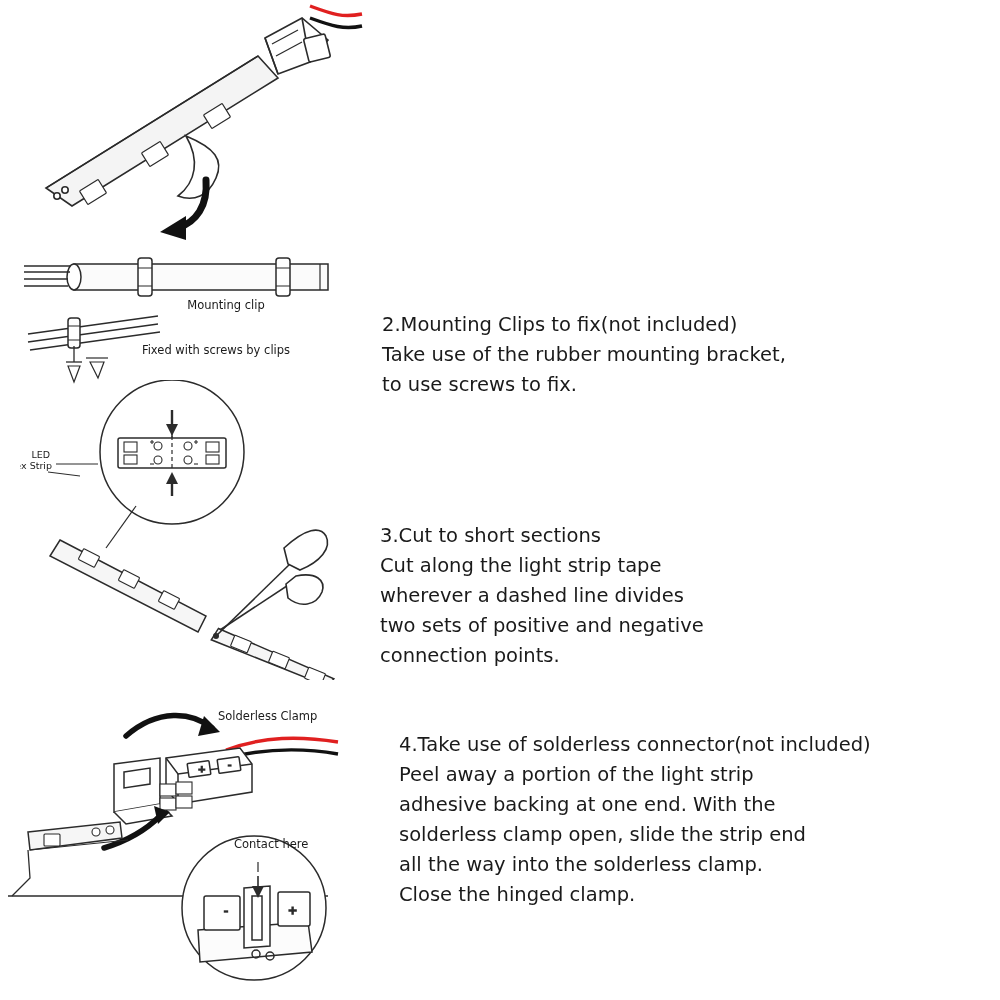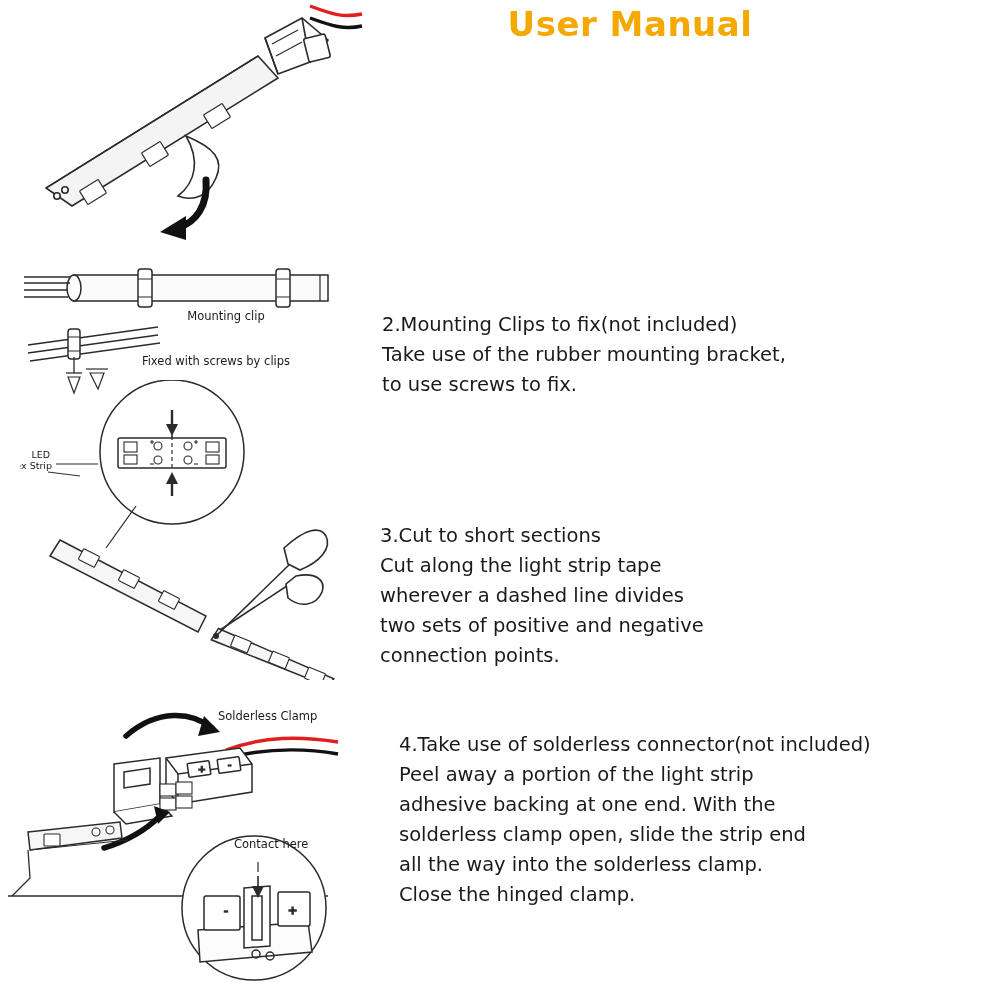--- a/index.html
+++ b/index.html
@@ -51,21 +51,20 @@
   .caption-txt {
     font-family: "DejaVu Sans", sans-serif;
     fill: #1a1a1a;
   }
 </style>
 </head>
 <body>
 
 <div class="page">
 
-  <div class="title">User Manual</div>
 
   <div class="fig" style="left:10px; top:0px; width:360px; height:250px;">
     <svg width="360" height="250" viewBox="0 0 360 250" xmlns="http://www.w3.org/2000/svg">
       <g fill="none" stroke="#2b2b2b" stroke-width="1.6">
 
         <path d="M300 6 C 322 14 332 18 352 14" stroke="#e02020" stroke-width="3.4"></path>
         <path d="M300 18 C 322 26 334 30 352 26" stroke="#111111" stroke-width="3.4"></path>
 
         <path d="M255 38 L292 18 L318 40 L300 62 L268 74 Z" fill="#ffffff"></path>
         <path d="M255 38 L268 74"></path>
@@ -87,21 +86,21 @@
 
         <path d="M176 136 C 205 148 214 160 206 178 C 198 196 184 202 168 196 C 186 182 190 160 176 136 Z" fill="#ffffff"></path>
 
         <path d="M196 180 C 198 206 186 222 168 228" stroke="#111111" stroke-width="7" fill="none" stroke-linecap="round"></path>
         <path d="M176 216 L150 232 L176 240 Z" fill="#111111" stroke="none"></path>
       </g>
     </svg>
   </div>
 
 
-  <div class="fig" style="left:8px; top:257px; width:360px; height:140px;">
+  <div class="fig" style="left:8px; top:246px; width:360px; height:140px;">
     <svg width="360" height="140" viewBox="0 0 360 140" xmlns="http://www.w3.org/2000/svg">
       <g fill="none" stroke="#2b2b2b" stroke-width="1.5">
 
         <path d="M66 18 L320 18 L320 44 L66 44 Z" fill="#fbfbfb"></path>
         <ellipse cx="66" cy="31" rx="7" ry="13" fill="#ffffff"></ellipse>
         <path d="M312 18 L312 44" stroke-width="1.2"></path>
 
         <path d="M16 20 L62 20" stroke-width="1.4"></path>
         <path d="M16 26 L62 26" stroke-width="1.4"></path>
         <path d="M16 33 L60 33" stroke-width="1.4"></path>

